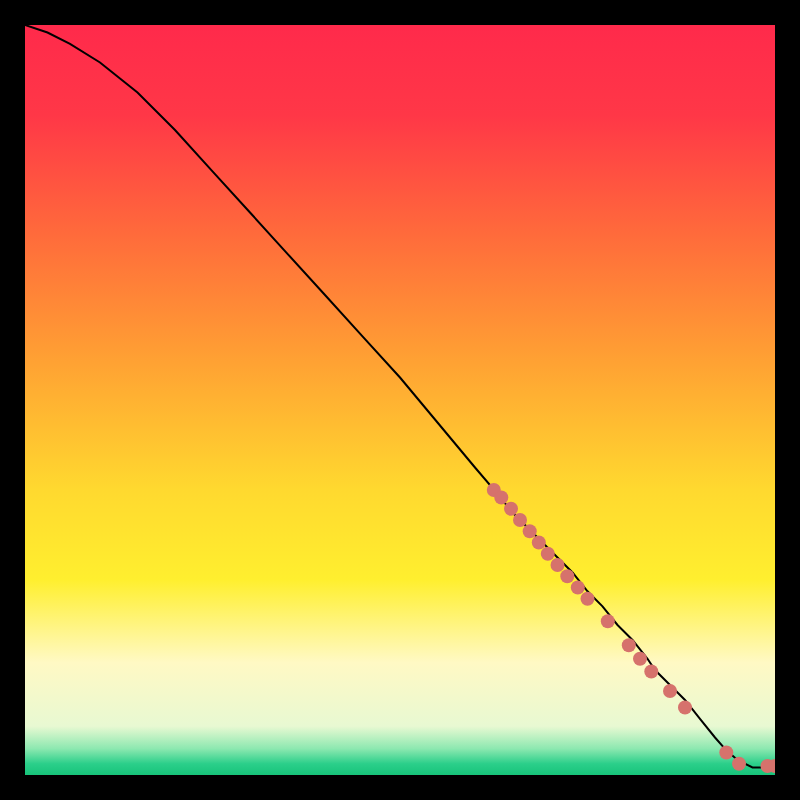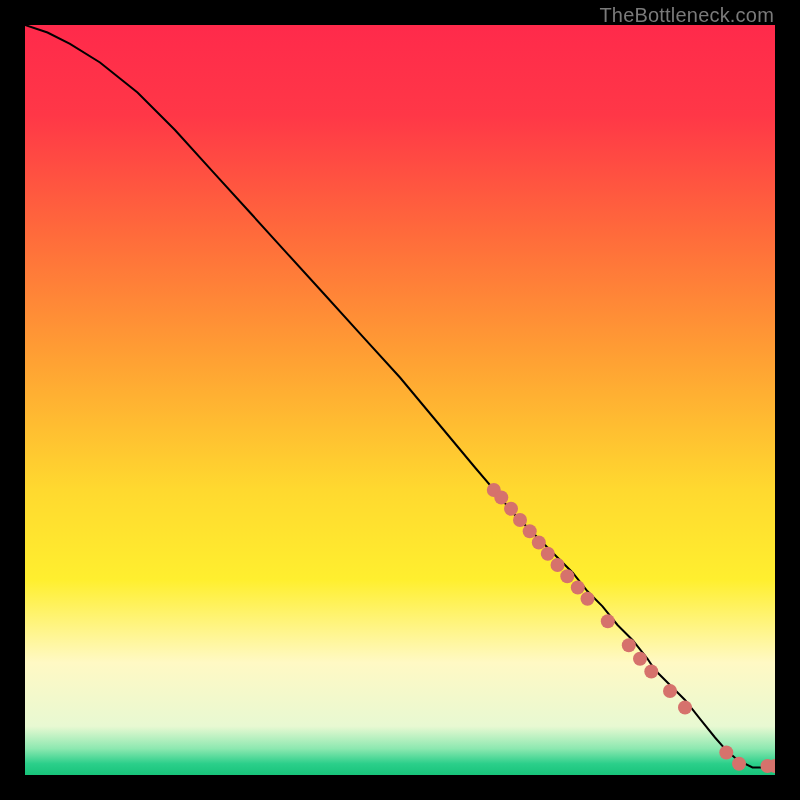--- a/index.html
+++ b/index.html
@@ -42,21 +42,20 @@
     font-size: 20px;
     letter-spacing: 0.2px;
     font-weight: 500;
   }
 </style>
 </head>
 <body>
 
 <div class="stage">
 
-  <div class="watermark">TheBottleneck.com</div>
 
   <div class="plot-area">
 
     <svg class="gradient-bg" viewBox="0 0 750 750" preserveAspectRatio="none">
       <defs>
         <linearGradient id="bg-grad" x1="0" y1="0" x2="0" y2="1">
 
         <stop offset="0.00%" stop-color="#ff2a4b"></stop>
             <stop offset="12.00%" stop-color="#ff3747"></stop>
             <stop offset="28.00%" stop-color="#ff6b3b"></stop>

